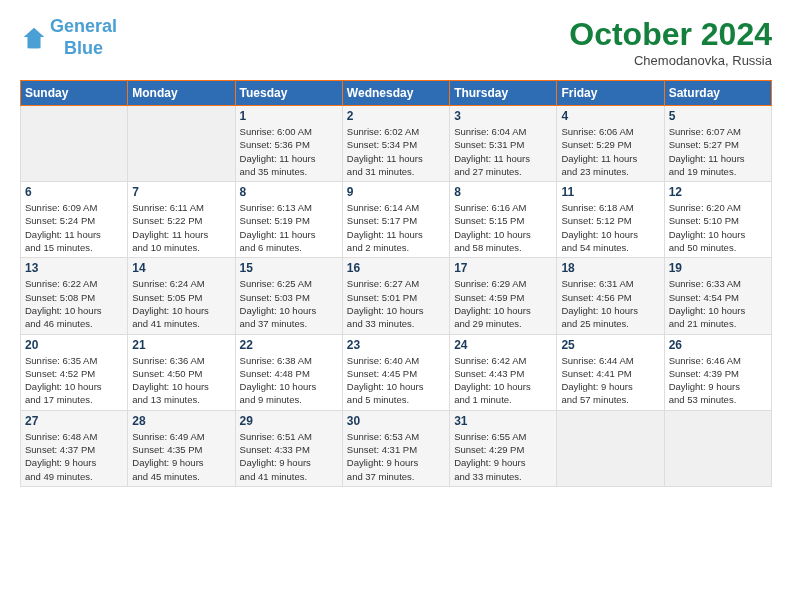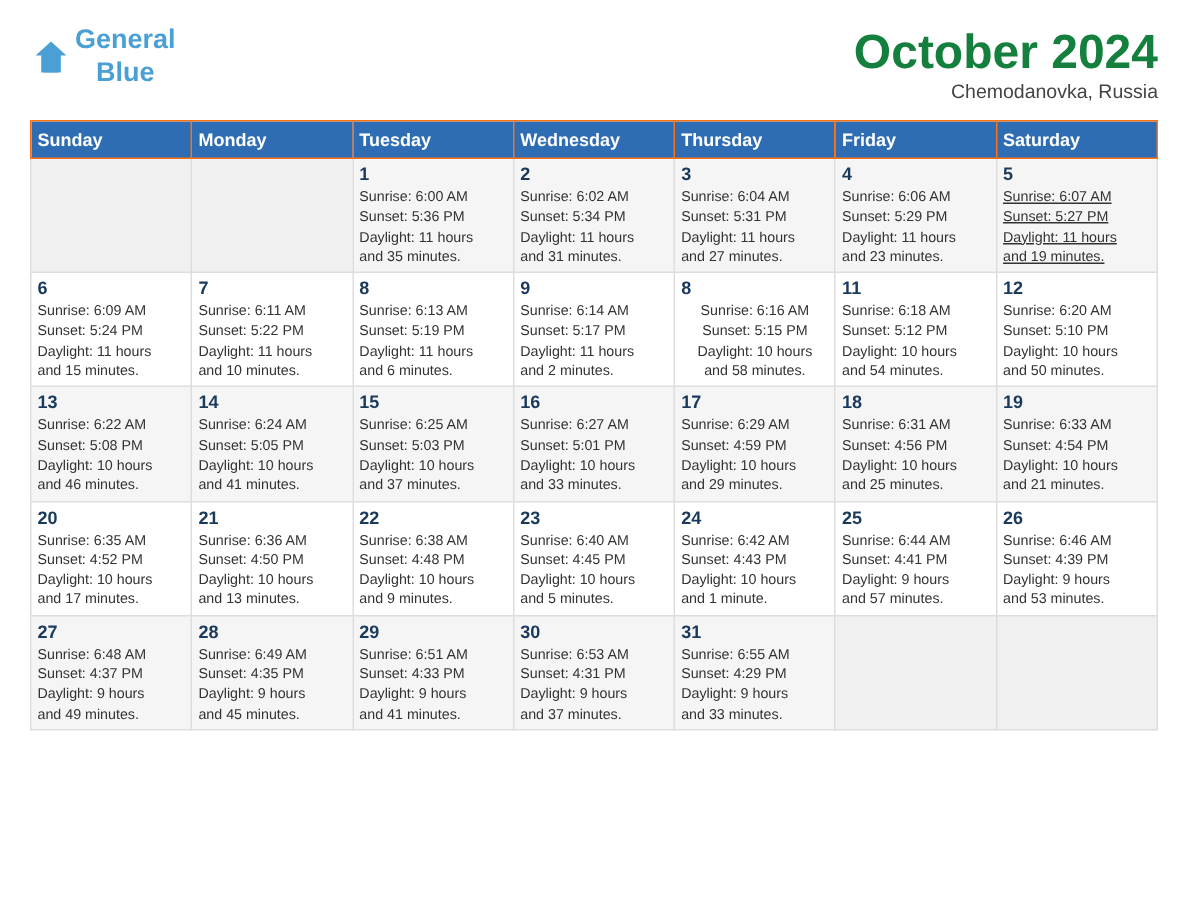--- a/index.html
+++ b/index.html
@@ -155,21 +155,21 @@
           </td>
           <td>
             <span class="day-number">4</span>
             <div class="day-info" style="white-space: pre-line;">Sunrise: 6:06 AM
 Sunset: 5:29 PM
 Daylight: 11 hours
 and 23 minutes.</div>
           </td>
           <td>
             <span class="day-number">5</span>
-            <div class="day-info" style="white-space: pre-line; text-decoration: underline;">Sunrise: 6:07 AM
+            <div class="day-info" style="white-space: pre-line;">Sunrise: 6:07 AM
 Sunset: 5:27 PM
 Daylight: 11 hours
 and 19 minutes.</div>
           </td>
         </tr>
         <tr>
           <td>
             <span class="day-number">6</span>
             <div class="day-info" style="white-space: pre-line;">Sunrise: 6:09 AM
 Sunset: 5:24 PM
@@ -192,21 +192,21 @@
           </td>
           <td>
             <span class="day-number">9</span>
             <div class="day-info" style="white-space: pre-line;">Sunrise: 6:14 AM
 Sunset: 5:17 PM
 Daylight: 11 hours
 and 2 minutes.</div>
           </td>
           <td>
             <span class="day-number">8</span>
-            <div class="day-info" style="white-space: pre-line; text-align: center;">Sunrise: 6:16 AM
+            <div class="day-info" style="white-space: pre-line;">Sunrise: 6:16 AM
 Sunset: 5:15 PM
 Daylight: 10 hours
 and 58 minutes.</div>
           </td>
           <td>
             <span class="day-number">11</span>
             <div class="day-info" style="white-space: pre-line;">Sunrise: 6:18 AM
 Sunset: 5:12 PM
 Daylight: 10 hours
 and 54 minutes.</div>

